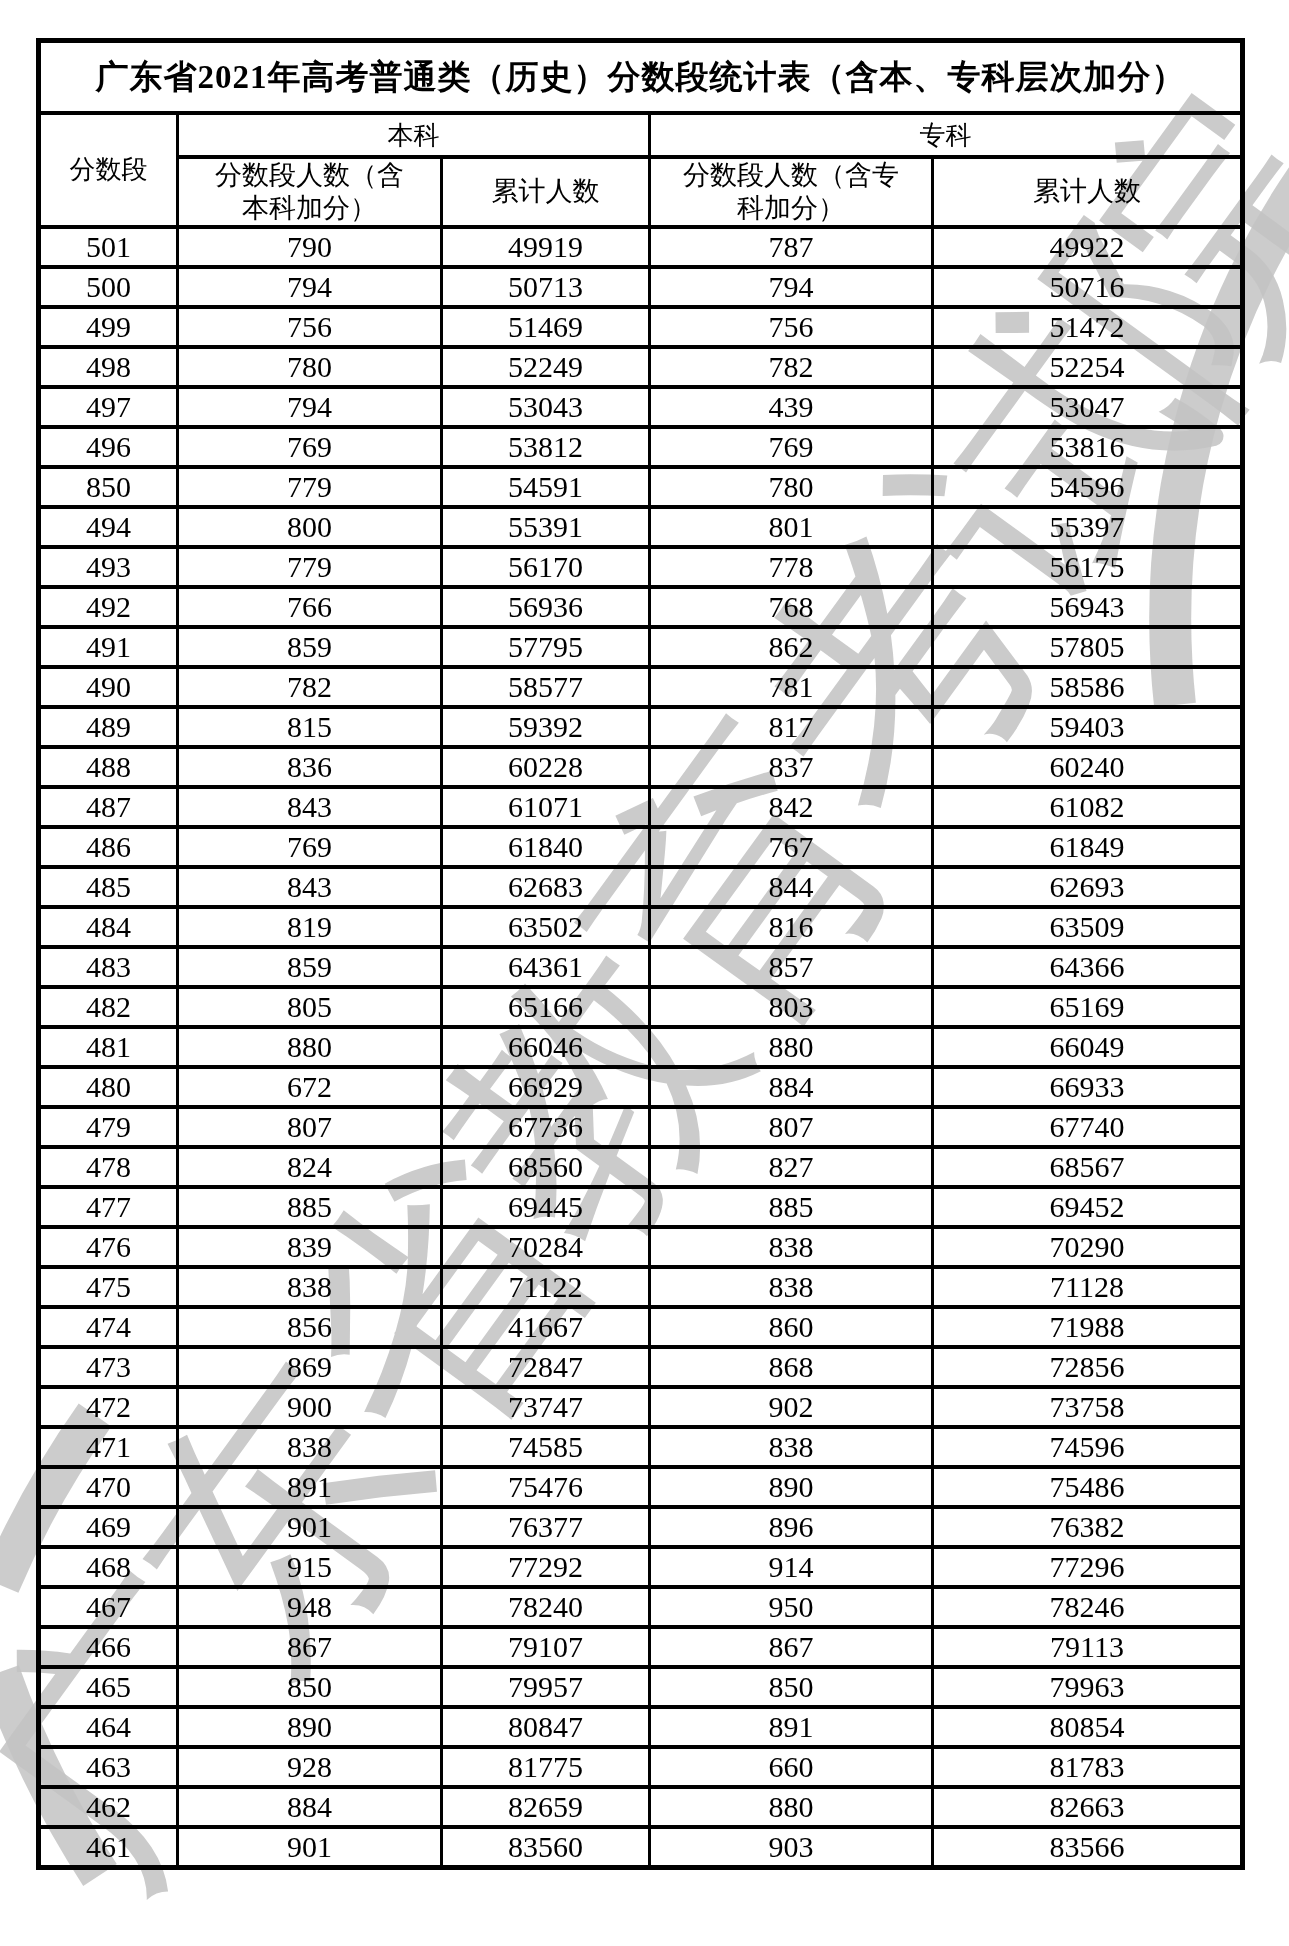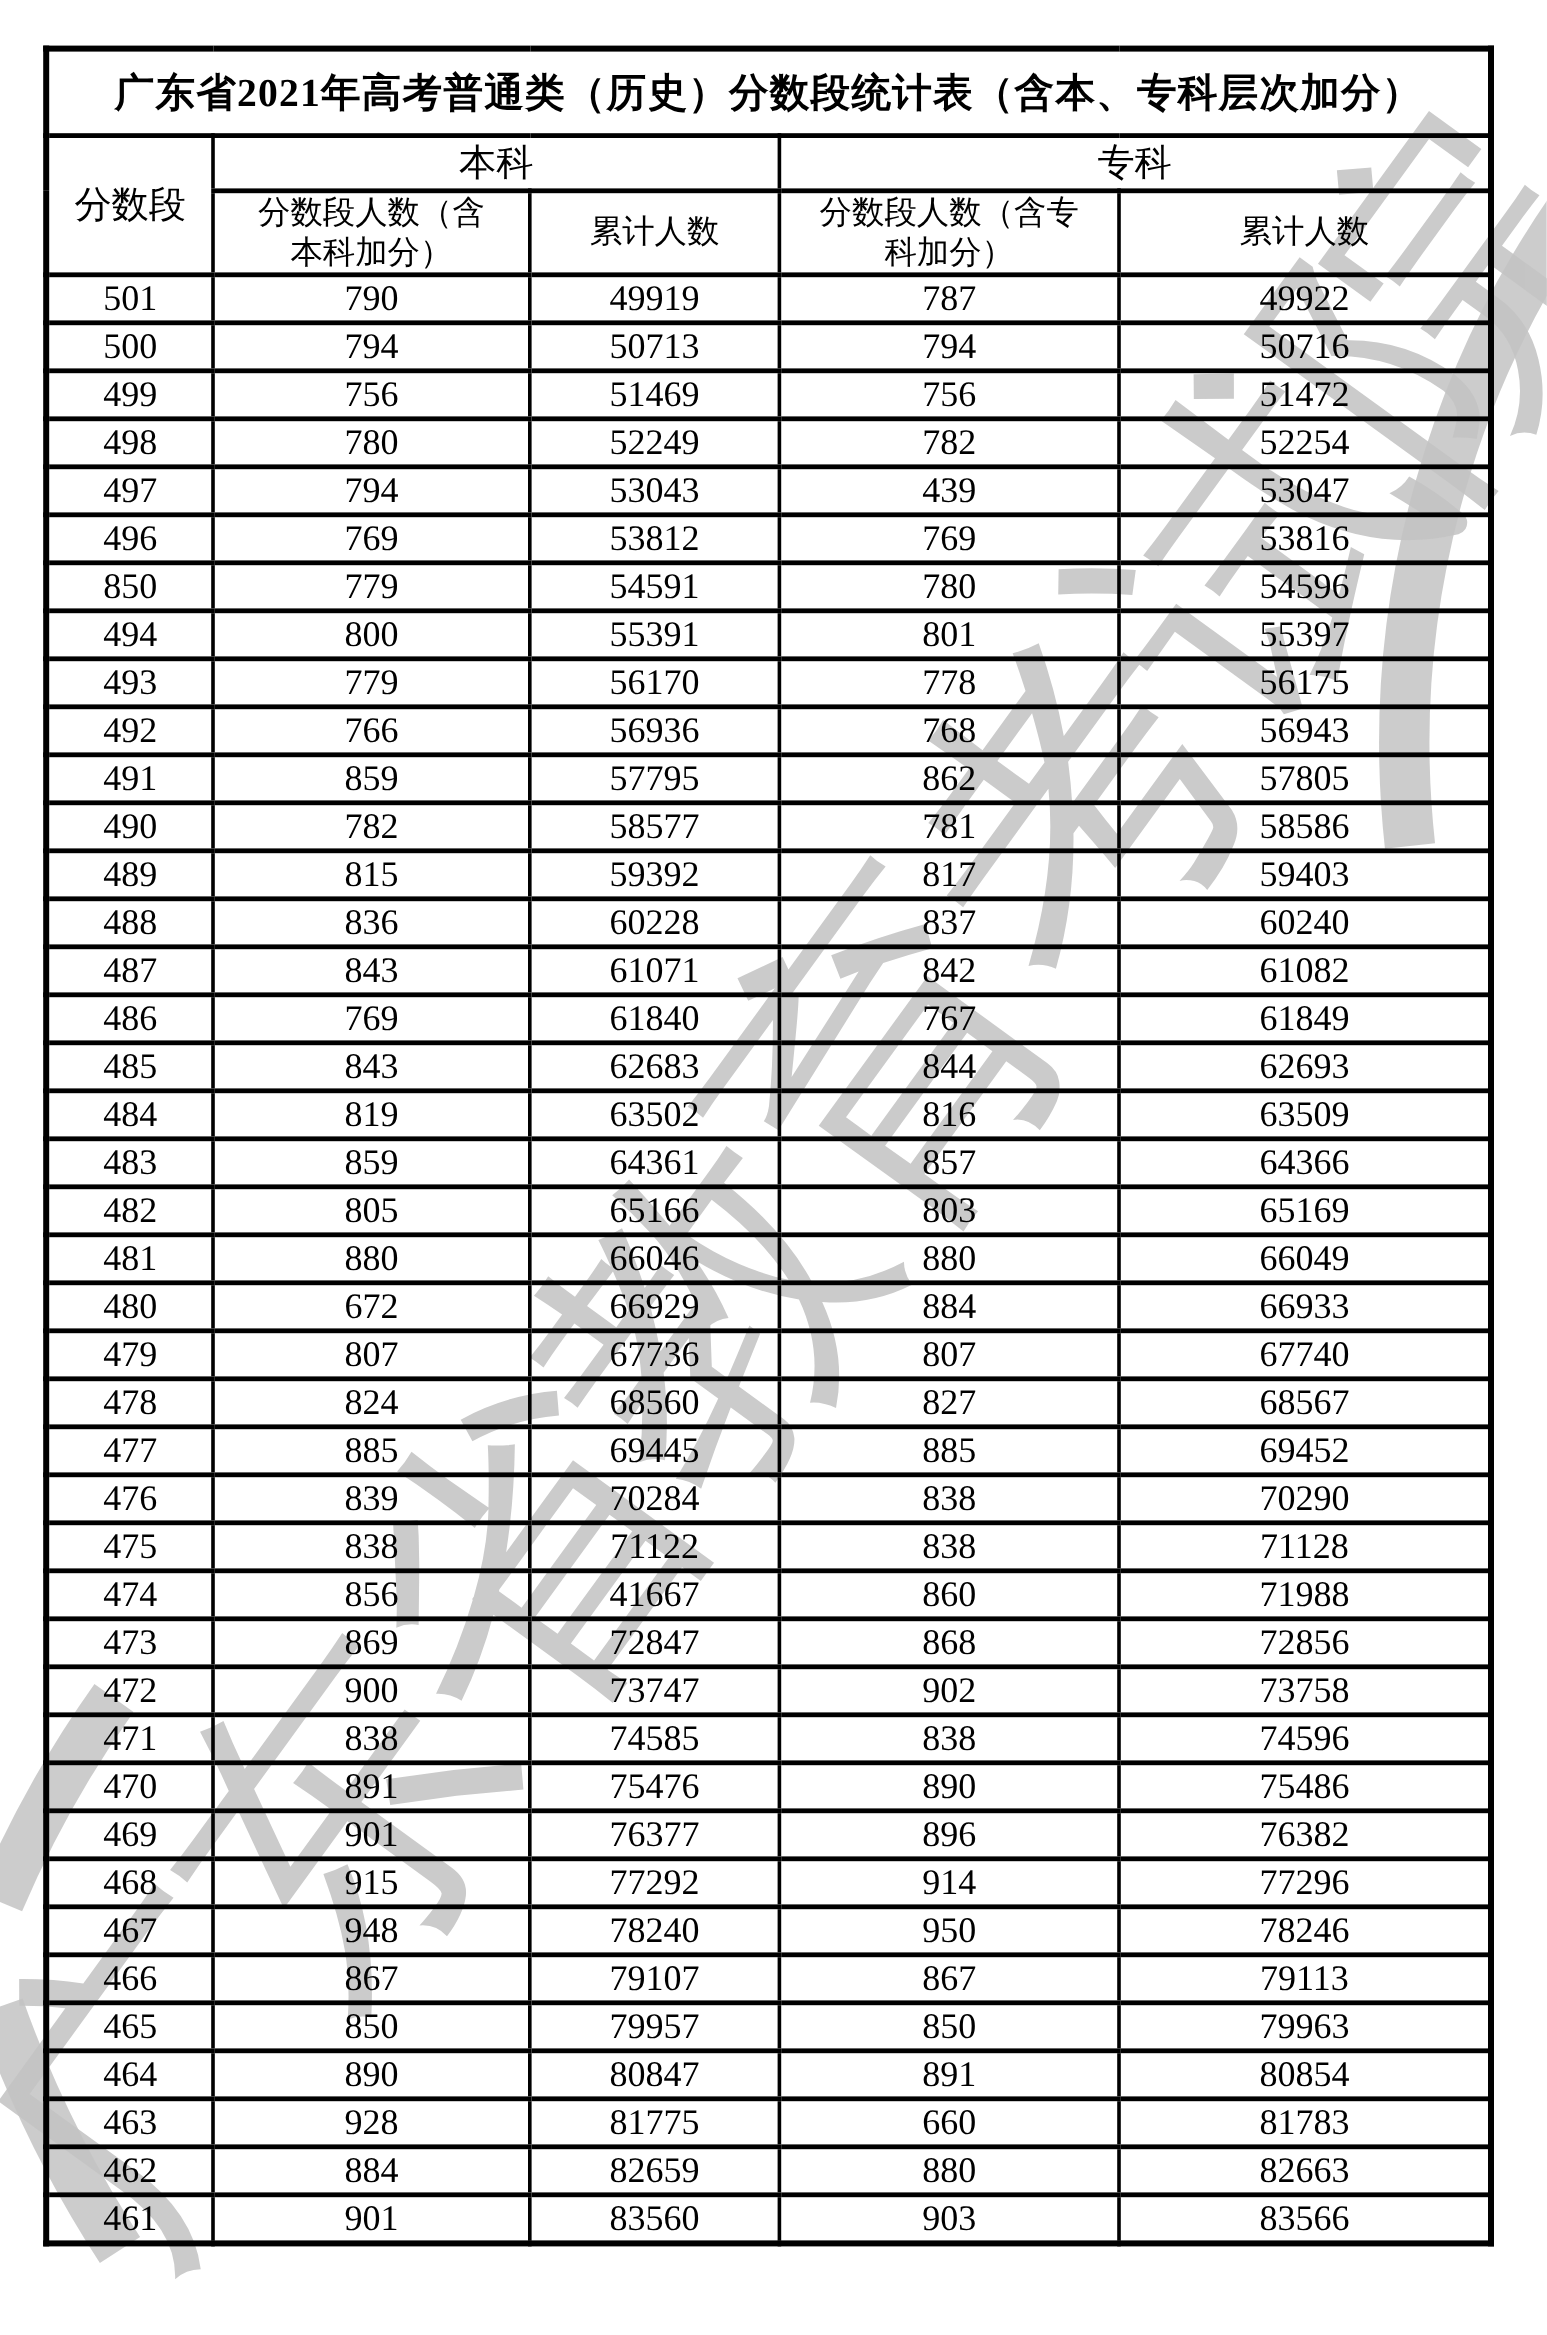--- a/index.html
+++ b/index.html
@@ -36,21 +36,21 @@
   }
   .score-table td,.score-table th{
     border-left:3px solid #000;border-right:3px solid #000;
     border-top:4px solid #000;border-bottom:4px solid #000;
     padding:0;text-align:center;vertical-align:middle;
     font-weight:normal;background:transparent;color:#000;
   }
   .title-row td{
     height:68px;font-size:33px;font-weight:bold;letter-spacing:1px;
   }
-  .group-row th{height:40px;font-size:31px;}
+  .group-row th{height:40px;font-size:26px;}
   .sub-row th{height:60px;font-size:27px;line-height:1.22;}
   .score-col-header{font-size:29px;}
   tbody.data-body td{height:36px;font-size:30px;}
 </style>
 </head>
 <body>
 
 <div class="sheet">
 
   <div class="watermark-layer" style="color: rgb(196, 196, 196);">

